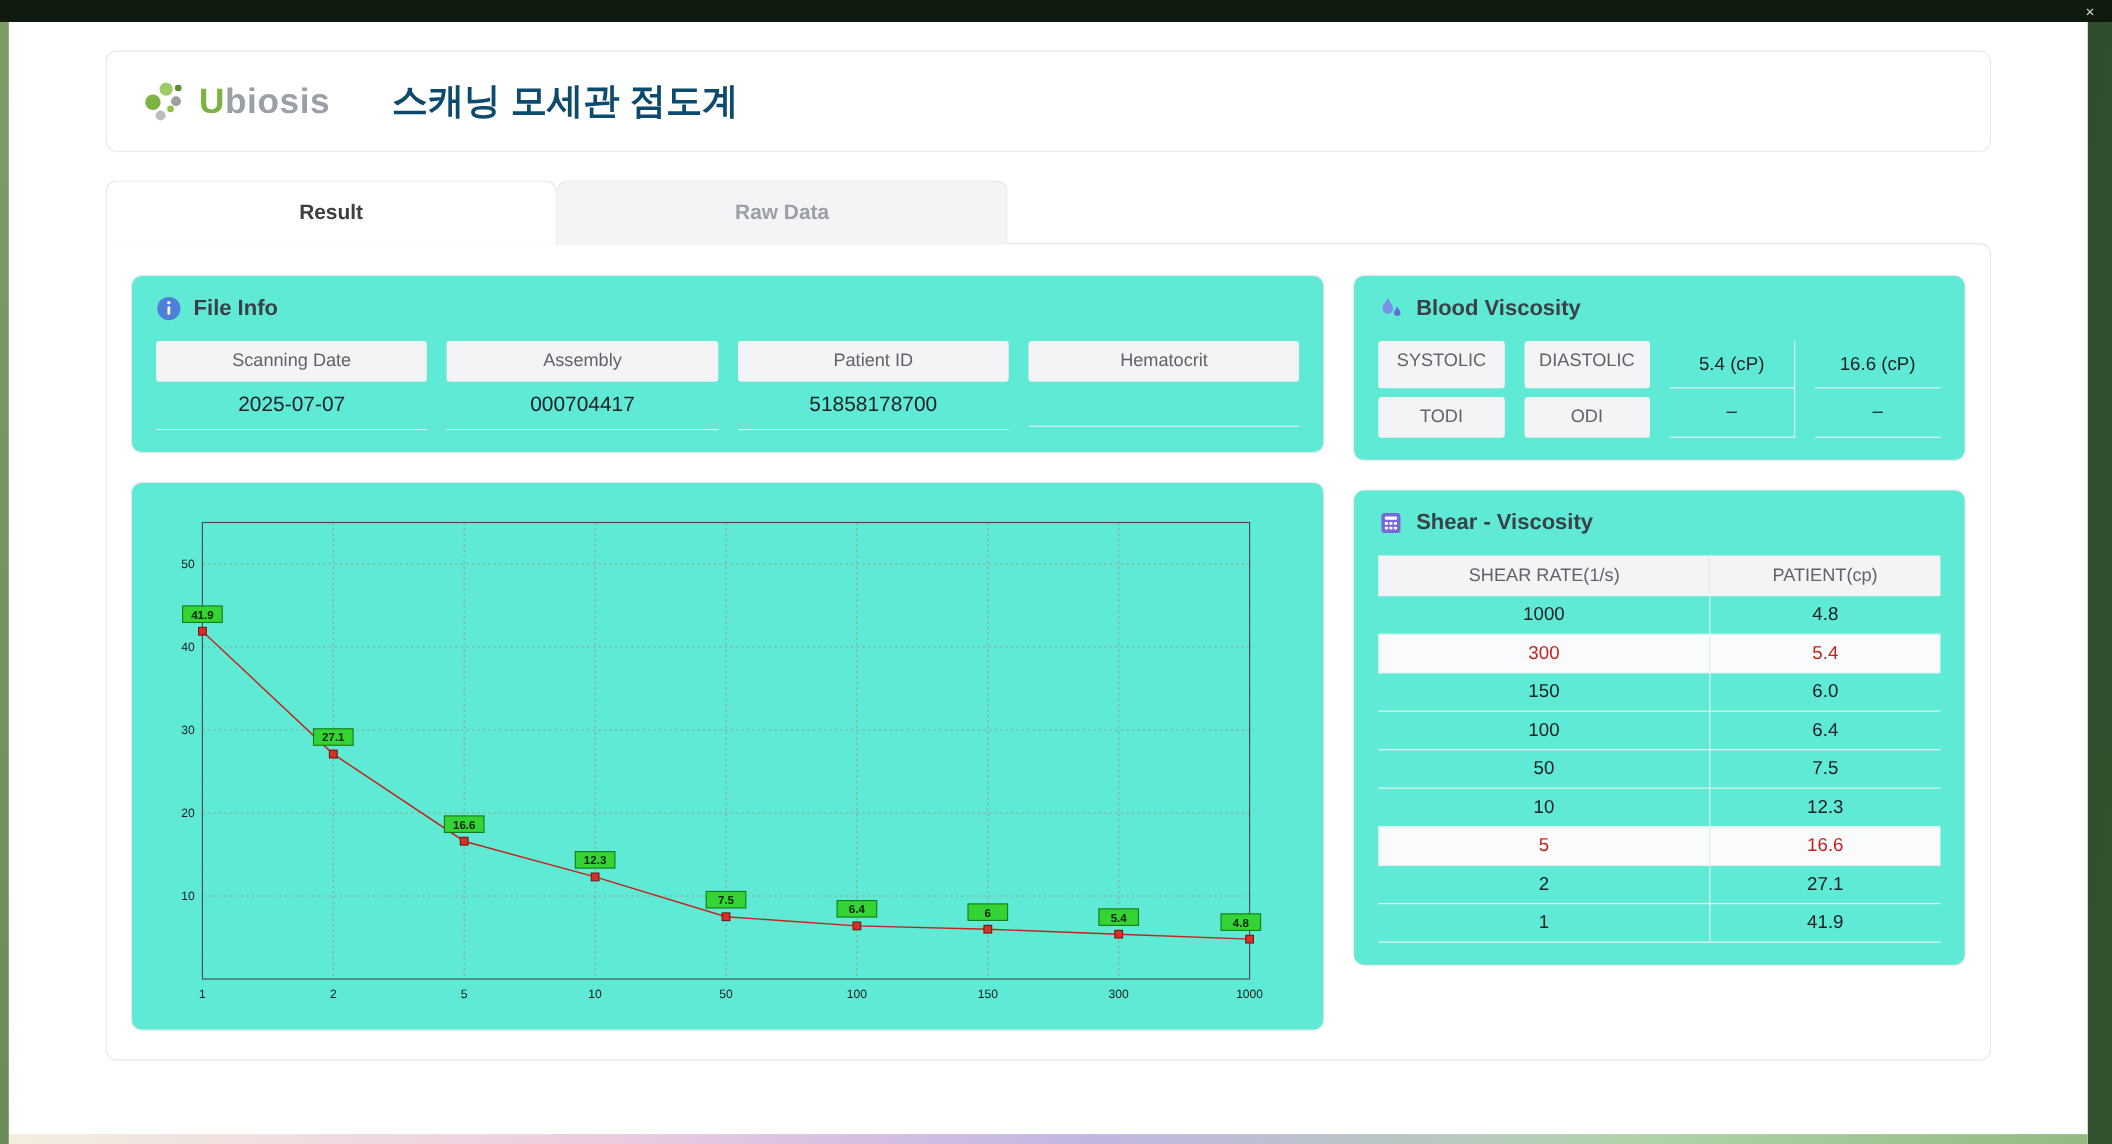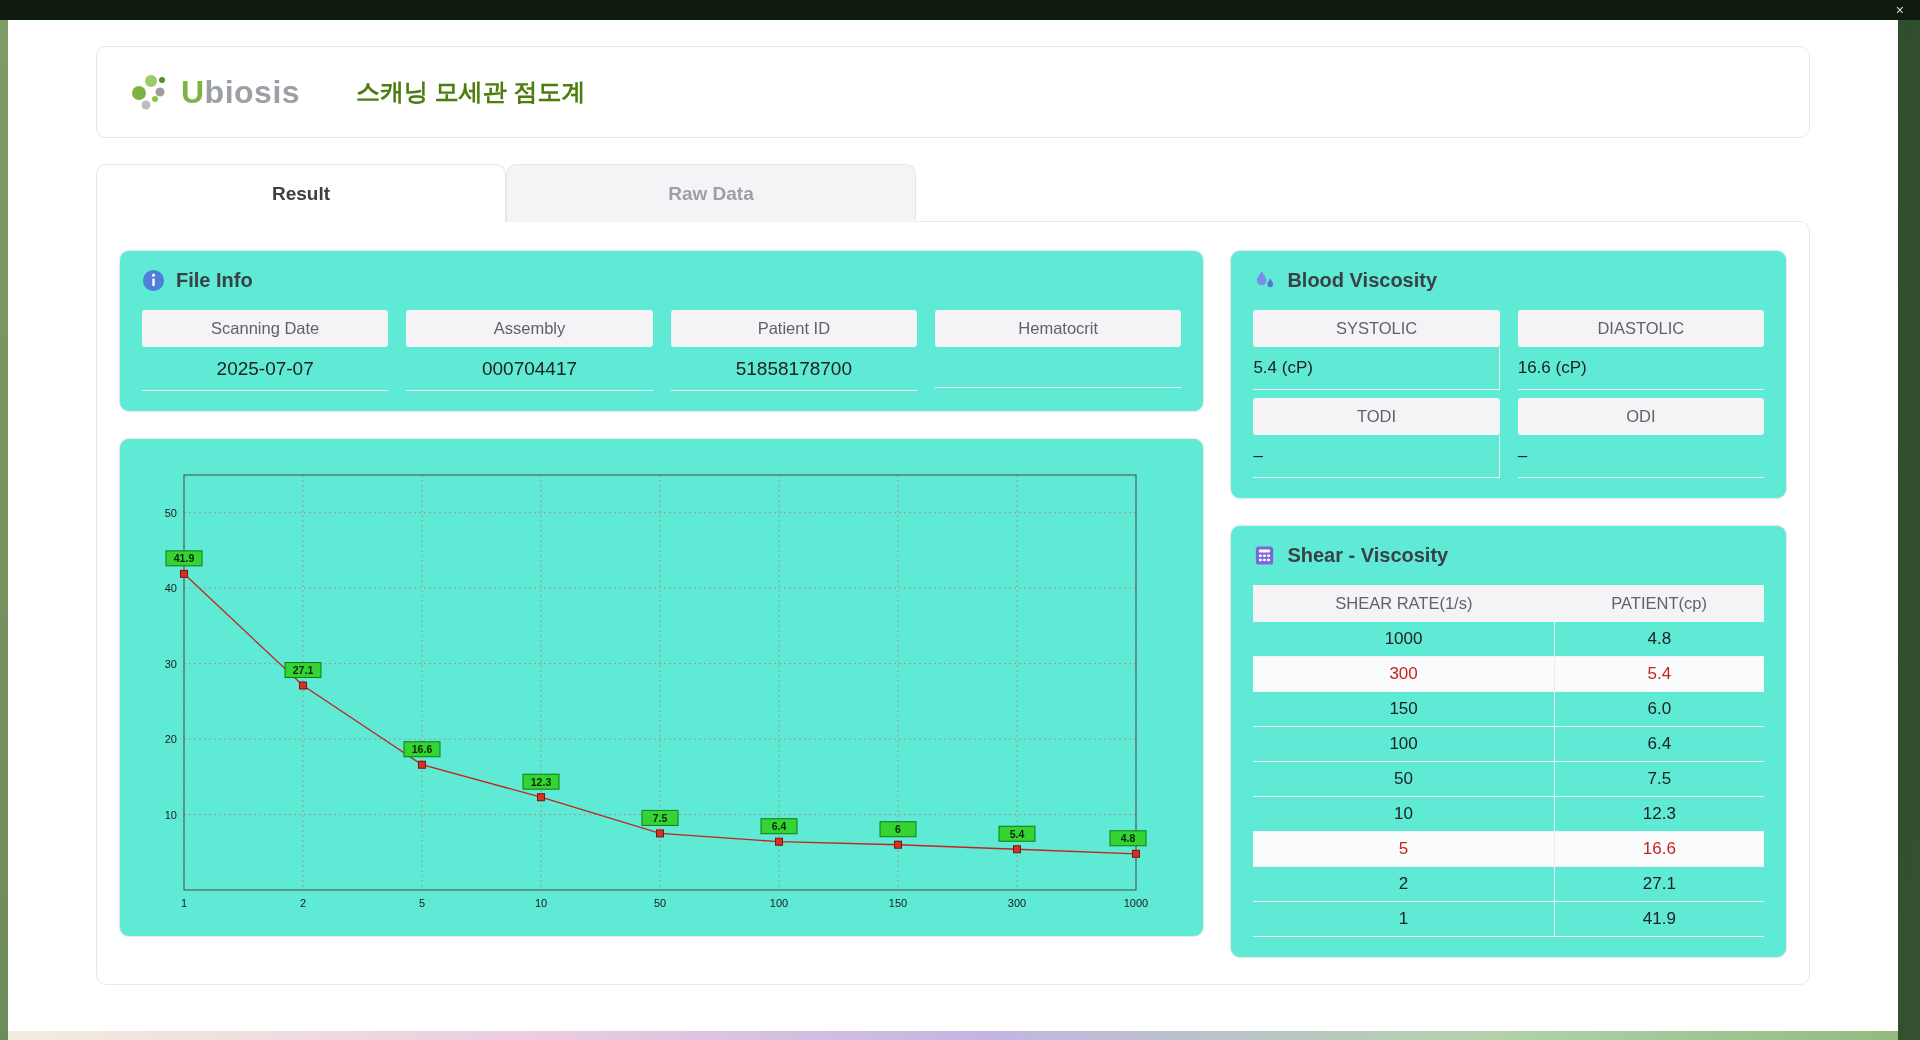--- a/index.html
+++ b/index.html
@@ -29,21 +29,21 @@
   
   .header-card {
     display:flex; align-items:center; gap:56px;
     border:1px solid #e9e9ec; border-radius:10px;
     padding:12px 30px; height:92px;
   }
   .logo { display:flex; align-items:center; gap:8px; }
   .logo-text { font-size:32px; font-weight:bold; letter-spacing:.5px; }
   .logo-u { color:#7cb342; }
   .logo-rest { color:#9aa0a6; font-weight:bold; }
-  .app-title { font-size:24px; font-weight:bold; color:#4d7c0f;text-align:center; }
+  .app-title { font-size:33px; font-weight:bold; color:#0c4a6e;text-align:center; }
 
   
   .tabs { display:flex; margin-top:26px; position:relative; z-index:2; }
   .tab {
     width:410px; height:58px; display:flex; align-items:center; justify-content:center;
     font-size:19px; font-weight:bold;
     border:1px solid #e7e7ea; border-bottom:none; border-radius:10px 10px 0 0;
     margin-bottom:-1px; cursor:pointer;
   }
   .tab.active { background:#ffffff; color:#3c4043; }
@@ -71,24 +71,24 @@
   .field-label {
     background:#f4f4f6; color:#5f6368; font-size:16.5px; text-align:center;
     padding:9px 0; border-radius:3px;
   }
   .field-value {
     text-align:center; font-size:19px; color:#202124; padding:11px 0 10px;
     border-bottom:1px solid #eceef0; min-height:41px;
   }
 
   
-  .bv-grid { display:grid; grid-template-columns:1fr 1fr; column-gap:18px; }
+  .bv-grid { display:grid; grid-template-columns:1fr 1fr 1fr 1fr; column-gap:18px; }
   .bv-head { background:#f4f4f6; color:#5f6368; font-size:16.5px; text-align:center; padding:9px 0; border-radius:3px; margin-top:8px; }
   .bv-head:nth-child(-n+2) { margin-top:0; }
-  .bv-val  { text-align:left; font-size:17px; color:#202124; padding:11px 0; border-bottom:1px solid #eceef0; min-height:40px; }
+  .bv-val  { text-align:center; font-size:17px; color:#202124; padding:11px 0; border-bottom:1px solid #eceef0; min-height:40px; }
   .bv-val.left { border-right:1px solid #eceef0; }
 
   
   .shear-table { width:100%; border-collapse:collapse; }
   .shear-table th {
     background:#f4f4f6; color:#5f6368; font-size:16.5px; font-weight:normal;
     padding:9px 0; text-align:center;
   }
   .shear-table td {
     text-align:center; font-size:17px; color:#202124; padding:7px 0;

